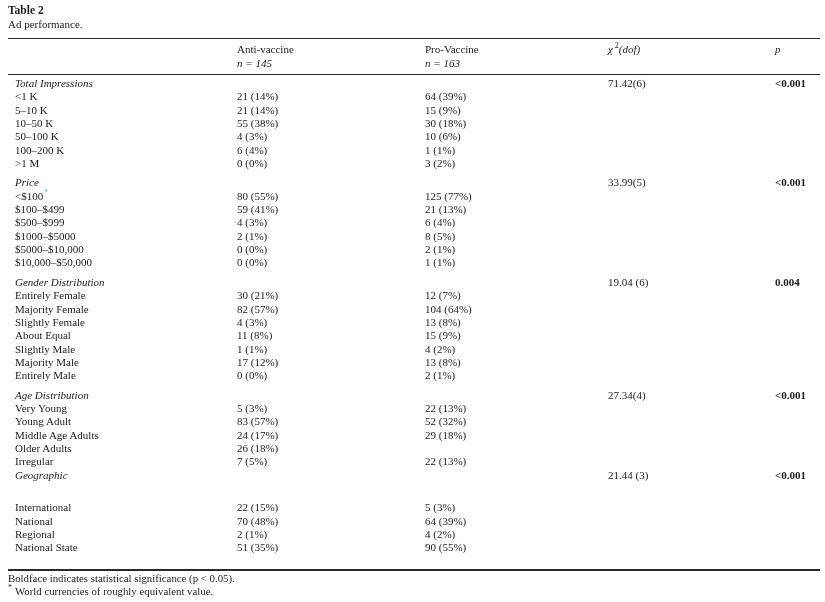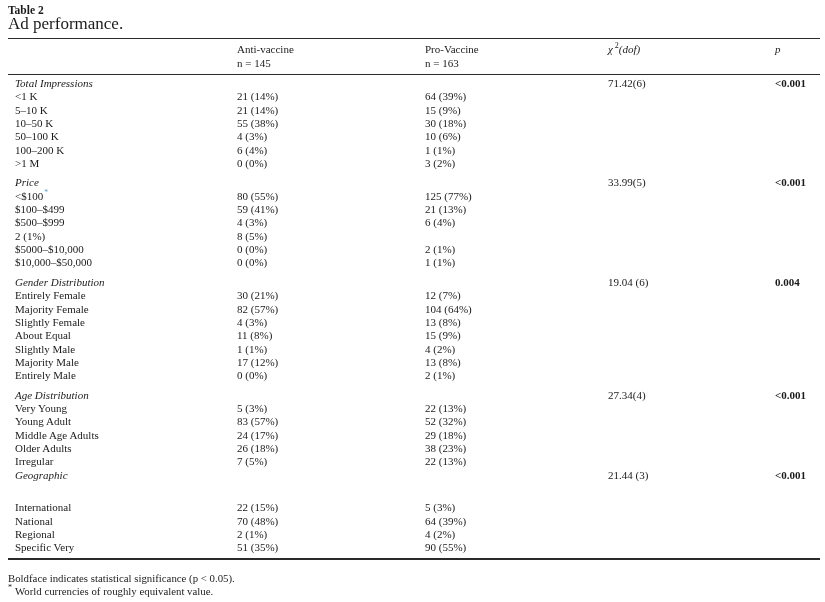--- a/index.html
+++ b/index.html
@@ -3,42 +3,42 @@
 <meta charset="utf-8">
 <style>
   html, body { margin:0; padding:0; background:#ffffff; }
   .page {
     position:relative; width:825px; height:602px; background:#fff;
     font-family:"Liberation Serif", serif; color:#1b1b1b;
     overflow:hidden;
   }
   .title-block { position:absolute; left:8px; top:3px; }
   .table-label { font-size:11.5px; font-weight:bold; line-height:14px; }
-  .table-caption { font-size:17px; line-height:14px; }
+  .table-caption { font-size:11px; line-height:14px; }
 
   .table-wrap { position:absolute; left:8px; top:38px; width:812px; }
 
   .thead {
     border-top:1.5px solid #2a2a2a;
     border-bottom:1.5px solid #2a2a2a;
     padding:4px 0 4px 0;
   }
   .trow {
     display:grid;
     grid-template-columns:222px 188px 183px 167px 1fr;
     padding-left:7px;
   }
   .hcell { font-size:11px; line-height:13.5px; }
-  .hline2 { }
+  .hline2 { font-style:italic; }
   .chi-sym { font-style:italic; }
   .chi-sup { font-size:8px; vertical-align:super; line-height:0; margin-left:2px; }
   .chi-rest { font-style:italic; }
   .p-head { font-style:italic; }
 
-  .tbody { padding-top:2px; border-bottom:2px solid #2a2a2a; padding-bottom:3px; }
+  .tbody { padding-top:2px; border-bottom:2px solid #2a2a2a; padding-bottom:14px; }
   .tbody .trow { height:13.35px; }
   .c { font-size:11px; line-height:13.35px; white-space:nowrap; }
   .c.italic { font-style:italic; }
   .c.bold { font-weight:bold;font-family:Liberation Serif, serif; }
   .spacer { height:6px; }
   .fn-mark { font-size:7.5px; vertical-align:super; line-height:0; margin-left:1px; }
 
   .footnotes { position:absolute; left:8px; top:572px; font-size:10.8px; line-height:13px; }
   .fn-sup { font-size:8px; vertical-align:super; line-height:0; margin-right:3px; }
 </style>
@@ -145,20 +145,21 @@
           <div class="c"></div>
         </div>
         <div class="trow">
           <div class="c">$500–$999</div>
           <div class="c">4 (3%)</div>
           <div class="c">6 (4%)</div>
           <div class="c"></div>
           <div class="c"></div>
         </div>
         <div class="trow">
+          <div class="c">$1000–$5000</div>
           <div class="c">2 (1%)</div>
           <div class="c">8 (5%)</div>
           <div class="c"></div>
           <div class="c"></div>
         </div>
         <div class="trow">
           <div class="c">$5000–$10,000</div>
           <div class="c">0 (0%)</div>
           <div class="c">2 (1%)</div>
           <div class="c"></div>
@@ -253,21 +254,20 @@
         <div class="trow">
           <div class="c">Middle Age Adults</div>
           <div class="c">24 (17%)</div>
           <div class="c">29 (18%)</div>
           <div class="c"></div>
           <div class="c"></div>
         </div>
         <div class="trow">
           <div class="c">Older Adults</div>
           <div class="c">26 (18%)</div>
-          <div class="c">38 (23%)</div>
           <div class="c"></div>
           <div class="c"></div>
         </div>
         <div class="trow">
           <div class="c">Irregular</div>
           <div class="c">7 (5%)</div>
           <div class="c">22 (13%)</div>
           <div class="c"></div>
           <div class="c"></div>
         </div>
@@ -300,21 +300,21 @@
           <div class="c"></div>
         </div>
         <div class="trow">
           <div class="c">Regional</div>
           <div class="c">2 (1%)</div>
           <div class="c">4 (2%)</div>
           <div class="c"></div>
           <div class="c"></div>
         </div>
         <div class="trow">
-          <div class="c">Specific Very</div>
+          <div class="c">National State</div>
           <div class="c">51 (35%)</div>
           <div class="c">90 (55%)</div>
           <div class="c"></div>
           <div class="c"></div>
         </div>
       </div>
   </div>
 
   <div class="footnotes">
     <div>Boldface indicates statistical significance (p &lt; 0.05).</div>

